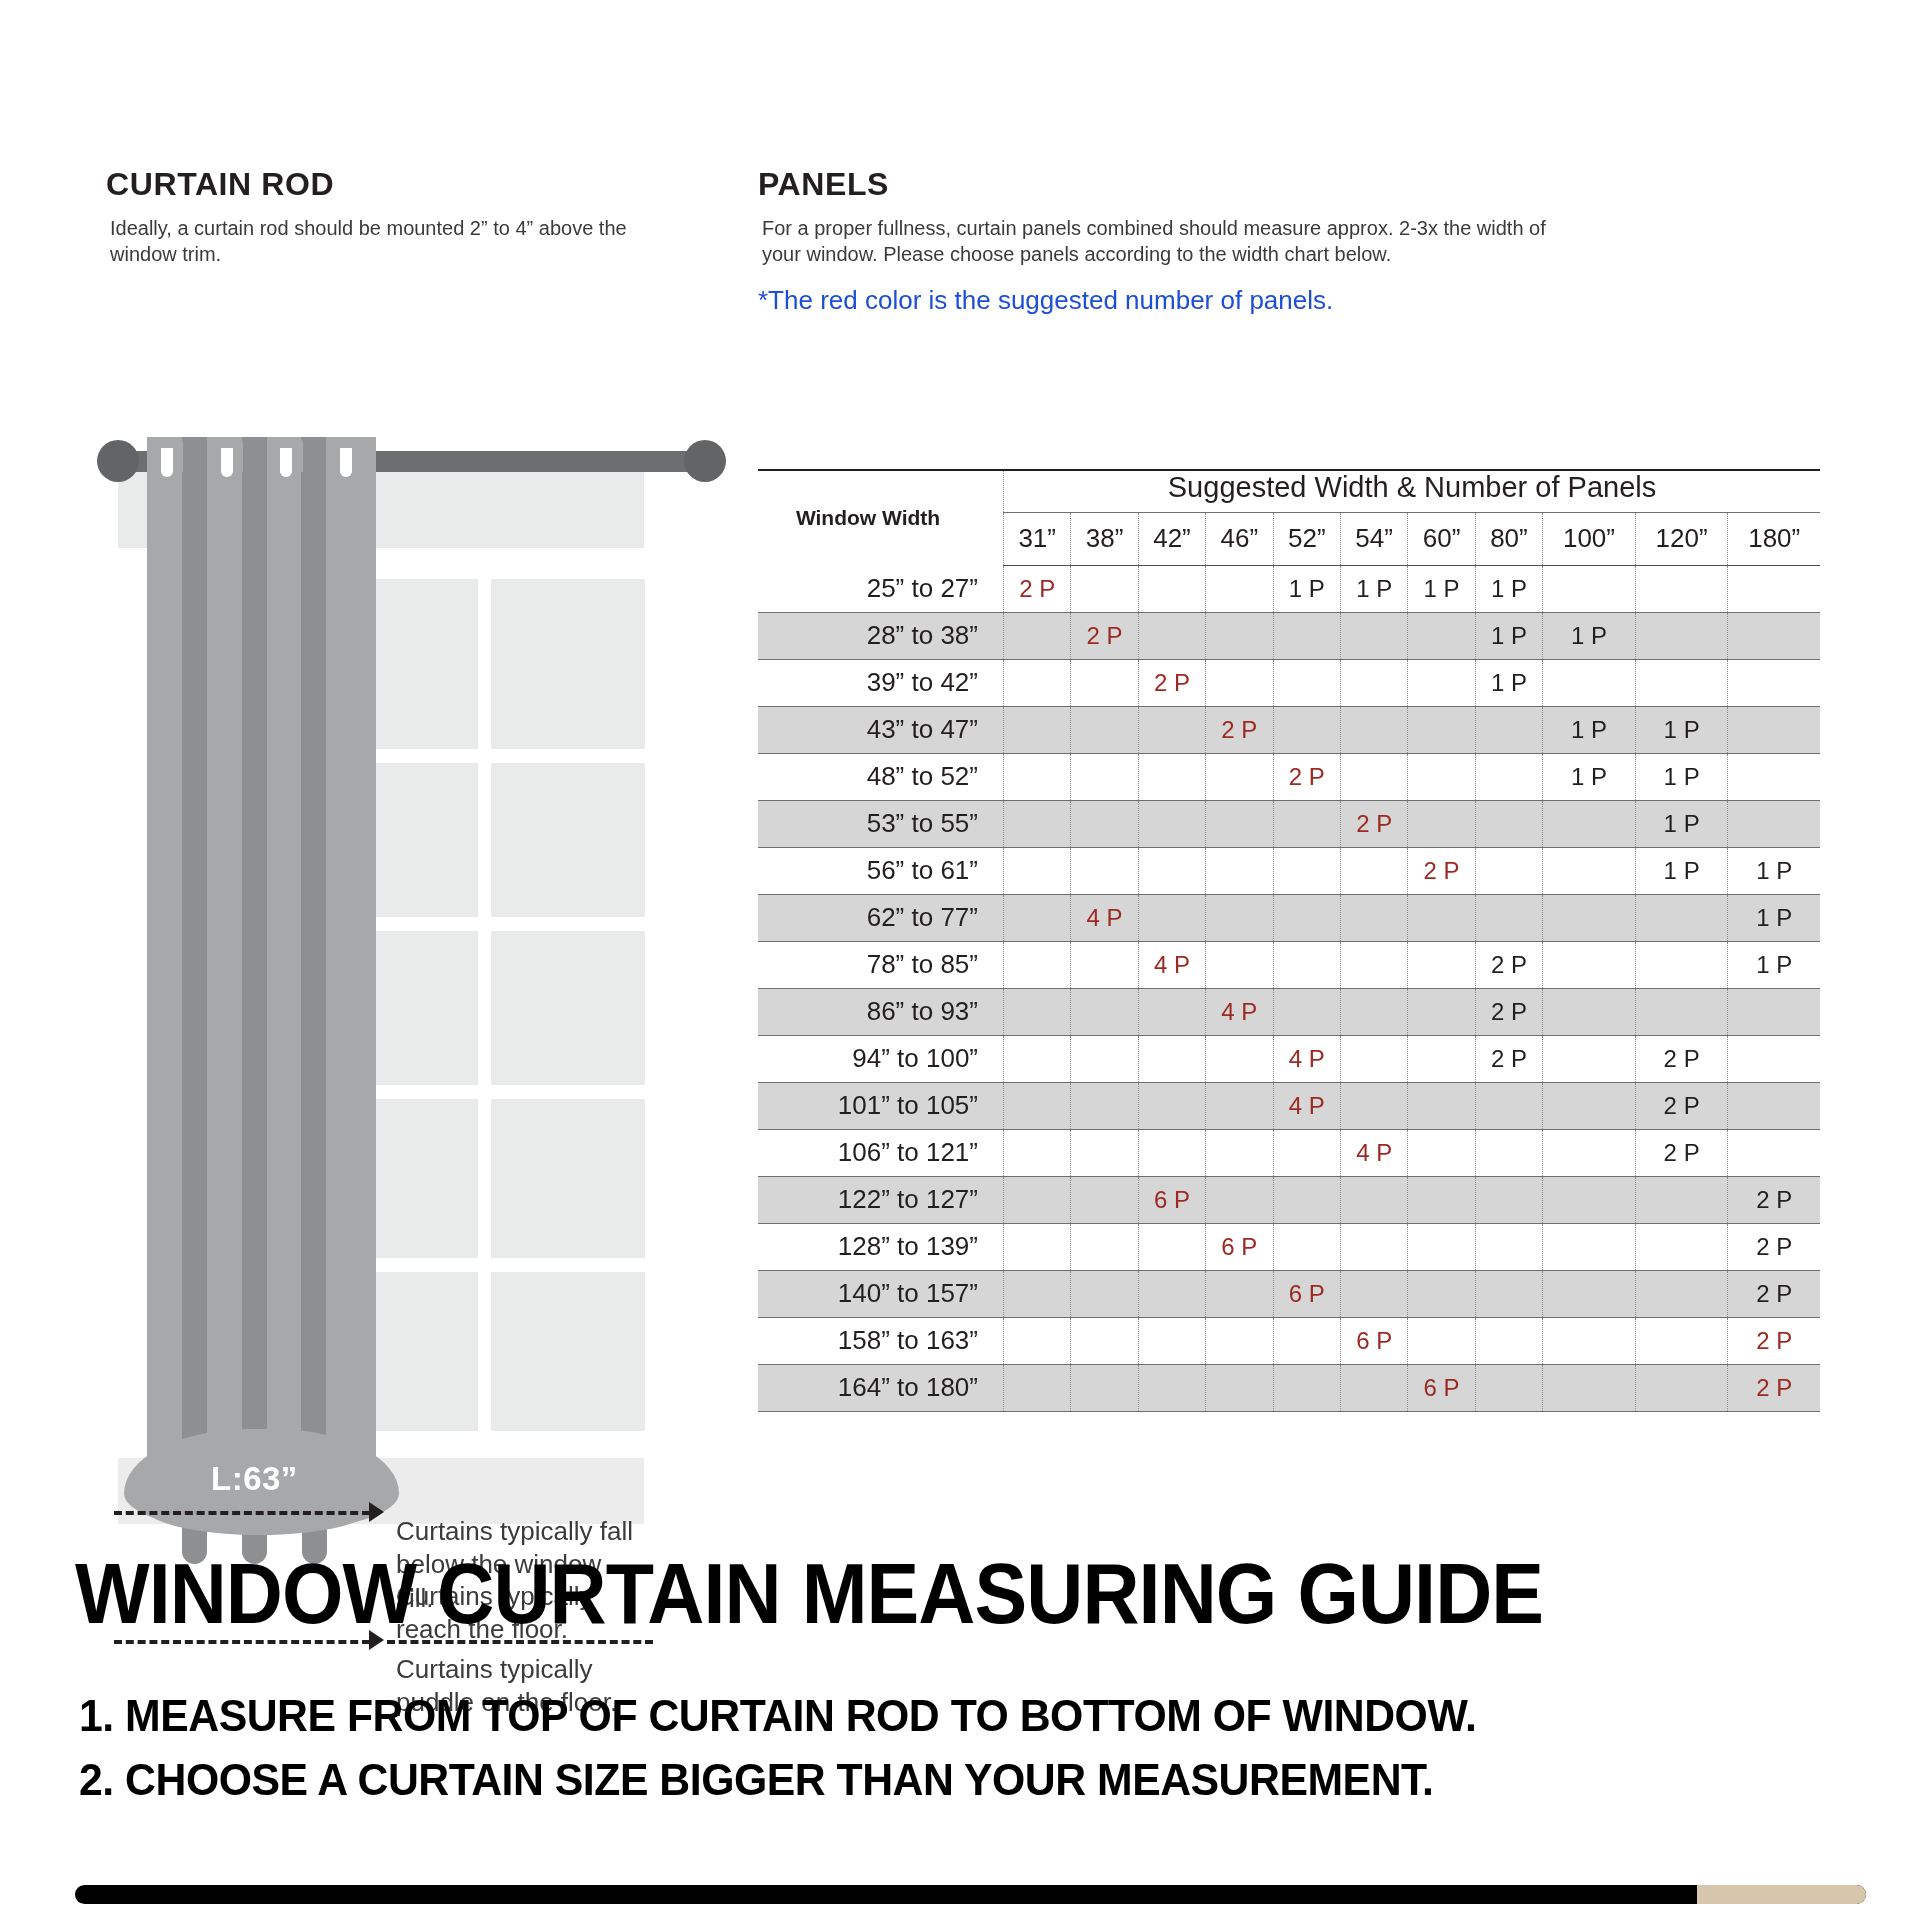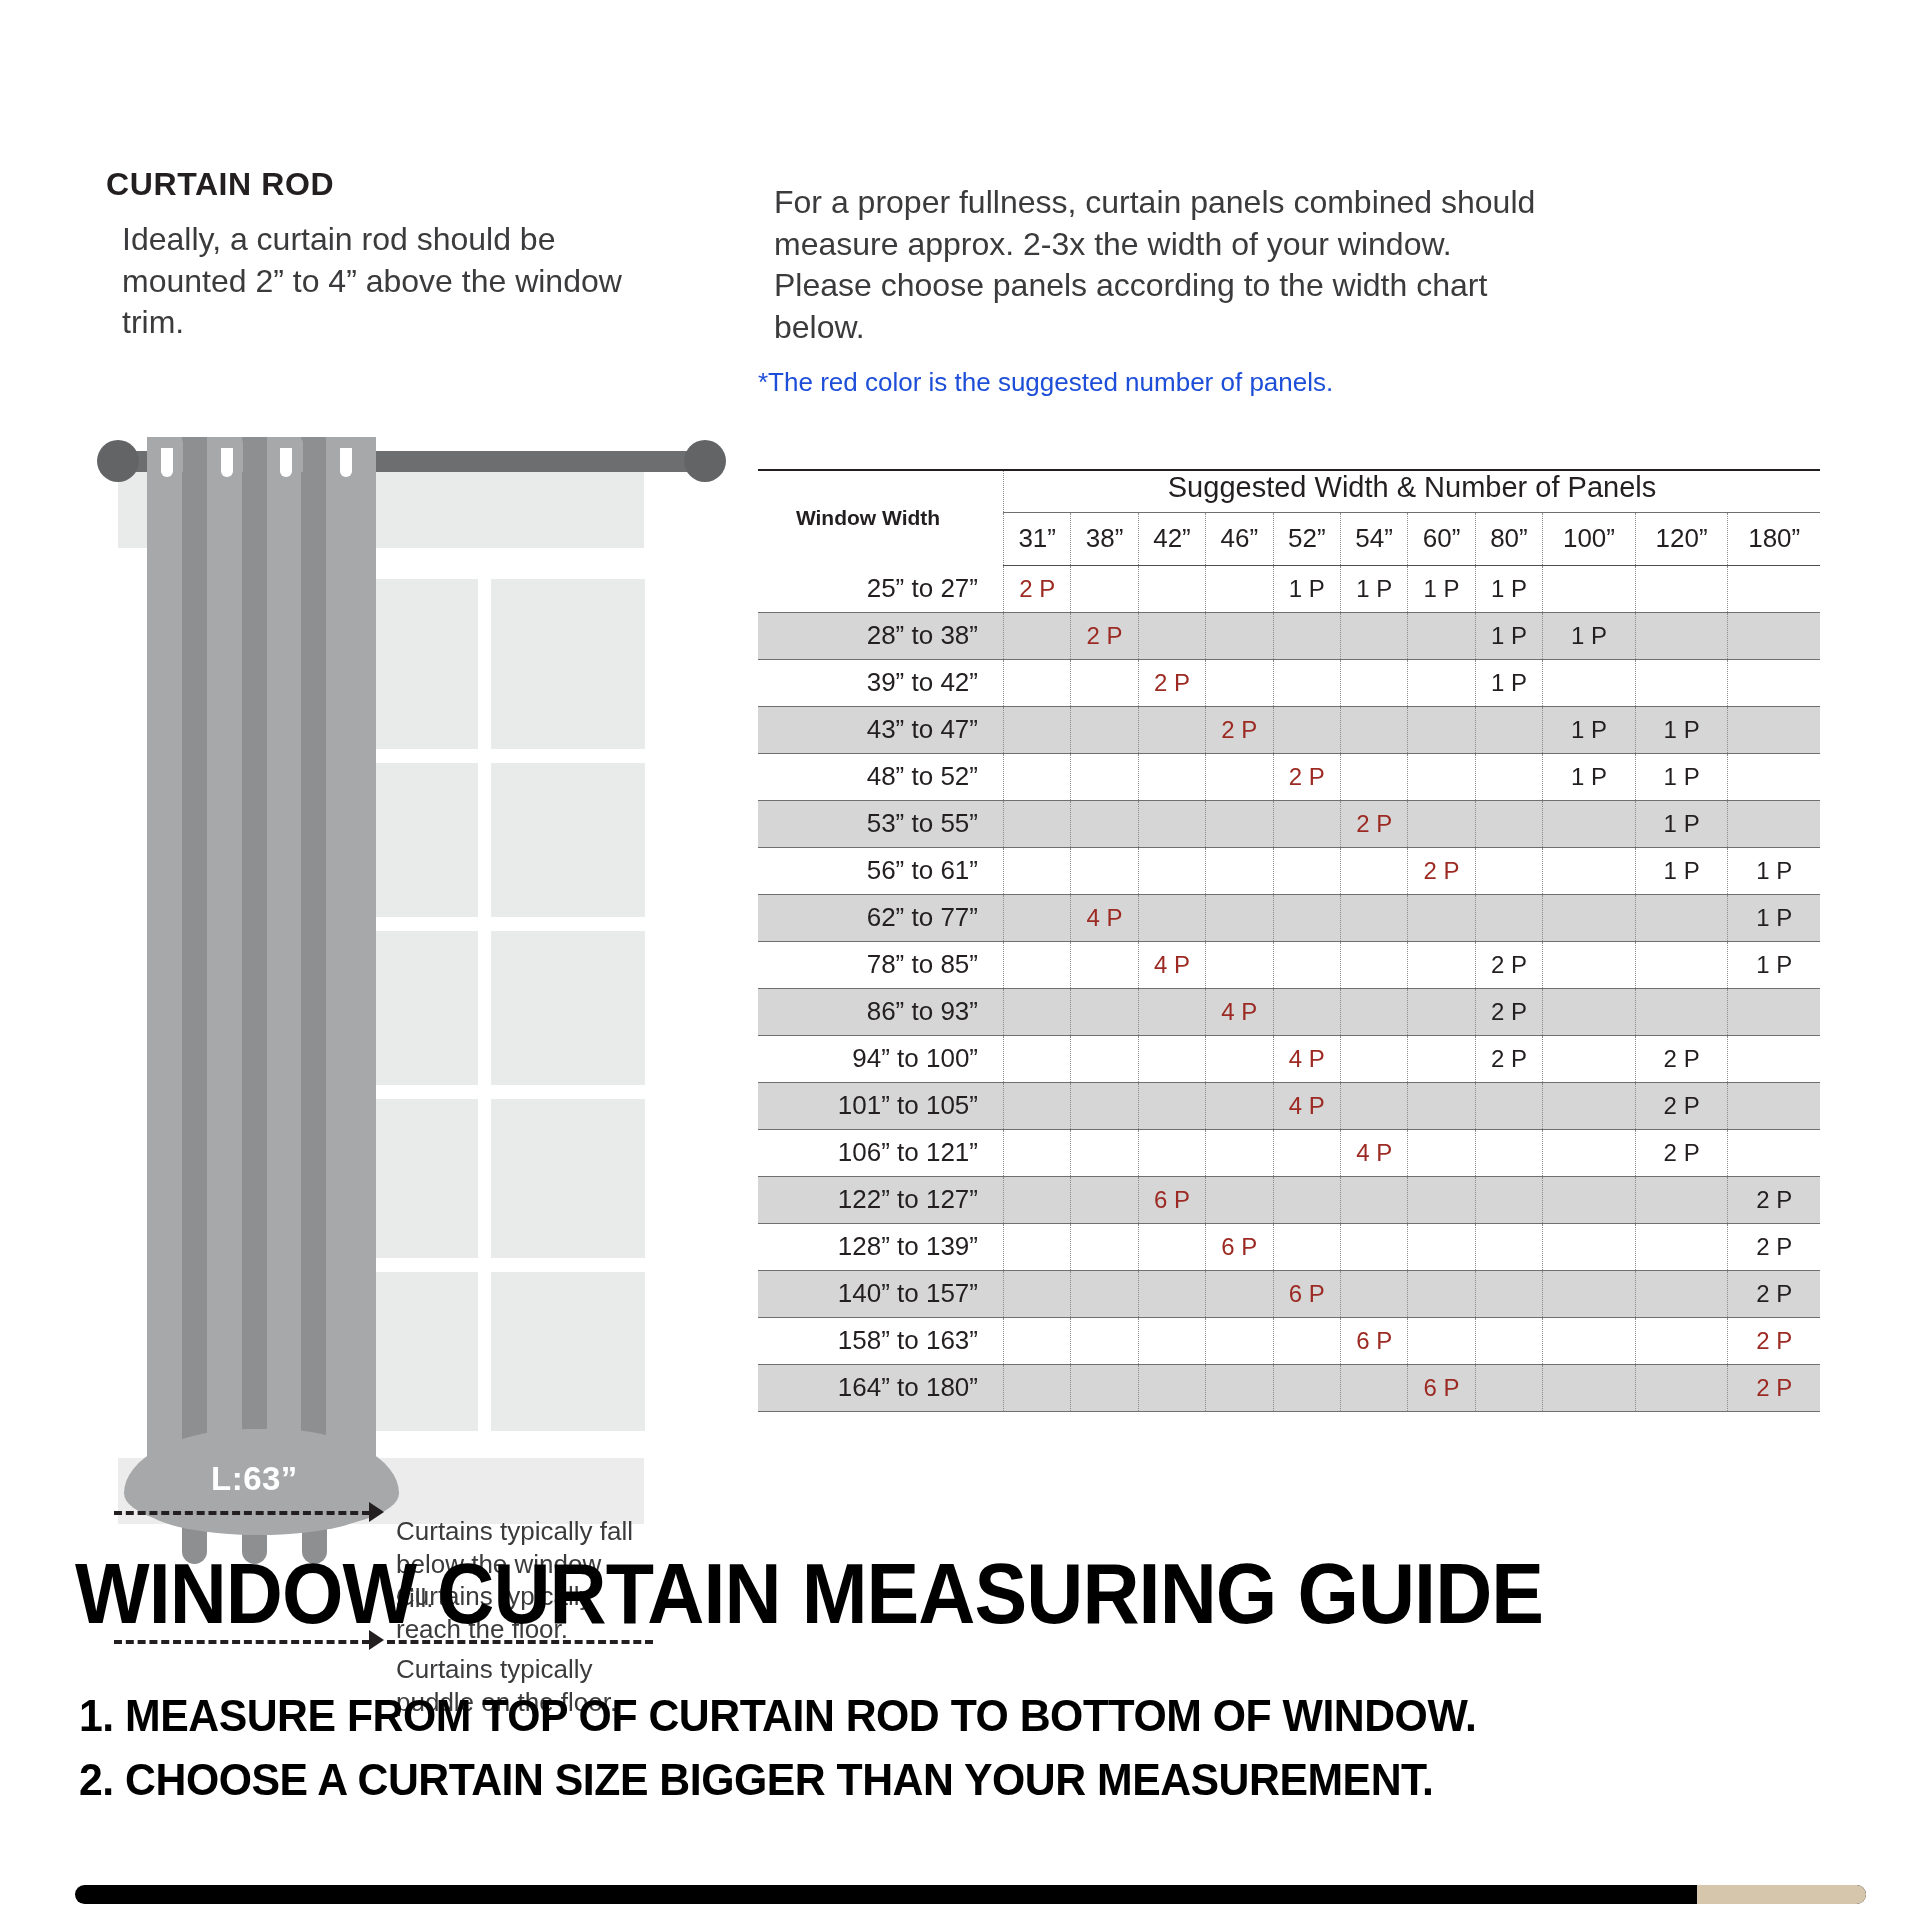--- a/index.html
+++ b/index.html
@@ -30,23 +30,23 @@
   }
 
   .sec-title {
     font-weight: bold;
     font-size: 32px;
     letter-spacing: 0.6px;
     margin: 0 0 11.6px 0;
     color: #231f20;
   }
   .sec-body {
-    font-size: 32px;
+    font-size: 20px;
     line-height: 1.30;
-    margin: 16px;
+    margin: 4px;
     color: #3b3b3d;
     font-weight: 300;
   }
   .note-red {
     font-size: 26px;
     color: #1d4ed8;
     margin: 17.4px 0 0 0;
     line-height: 1.3;
   }
 
@@ -275,20 +275,21 @@
 <body>
 
 <div id="top-area">
 
   <div class="col-left">
     <h2 class="sec-title">CURTAIN ROD</h2>
     <p class="sec-body">Ideally, a curtain rod should be mounted 2” to 4” above the window trim.</p>
   </div>
 
   <div class="col-right">
+    <h2 class="sec-title">PANELS</h2>
     <p class="sec-body">For a proper fullness, curtain panels combined should measure approx. 2-3x the width of your window. Please choose panels according to the width chart below.</p>
     <p class="note-red">*The red color is the suggested number of panels.</p>
   </div>
 
   <div id="illustration">
 
     <div class="win-frame"></div>
 
     <div class="pane" style="left:263px; top:154px; width:118px; height:170px;"></div>
     <div class="pane" style="left:394px; top:154px; width:154px; height:170px;"></div>

